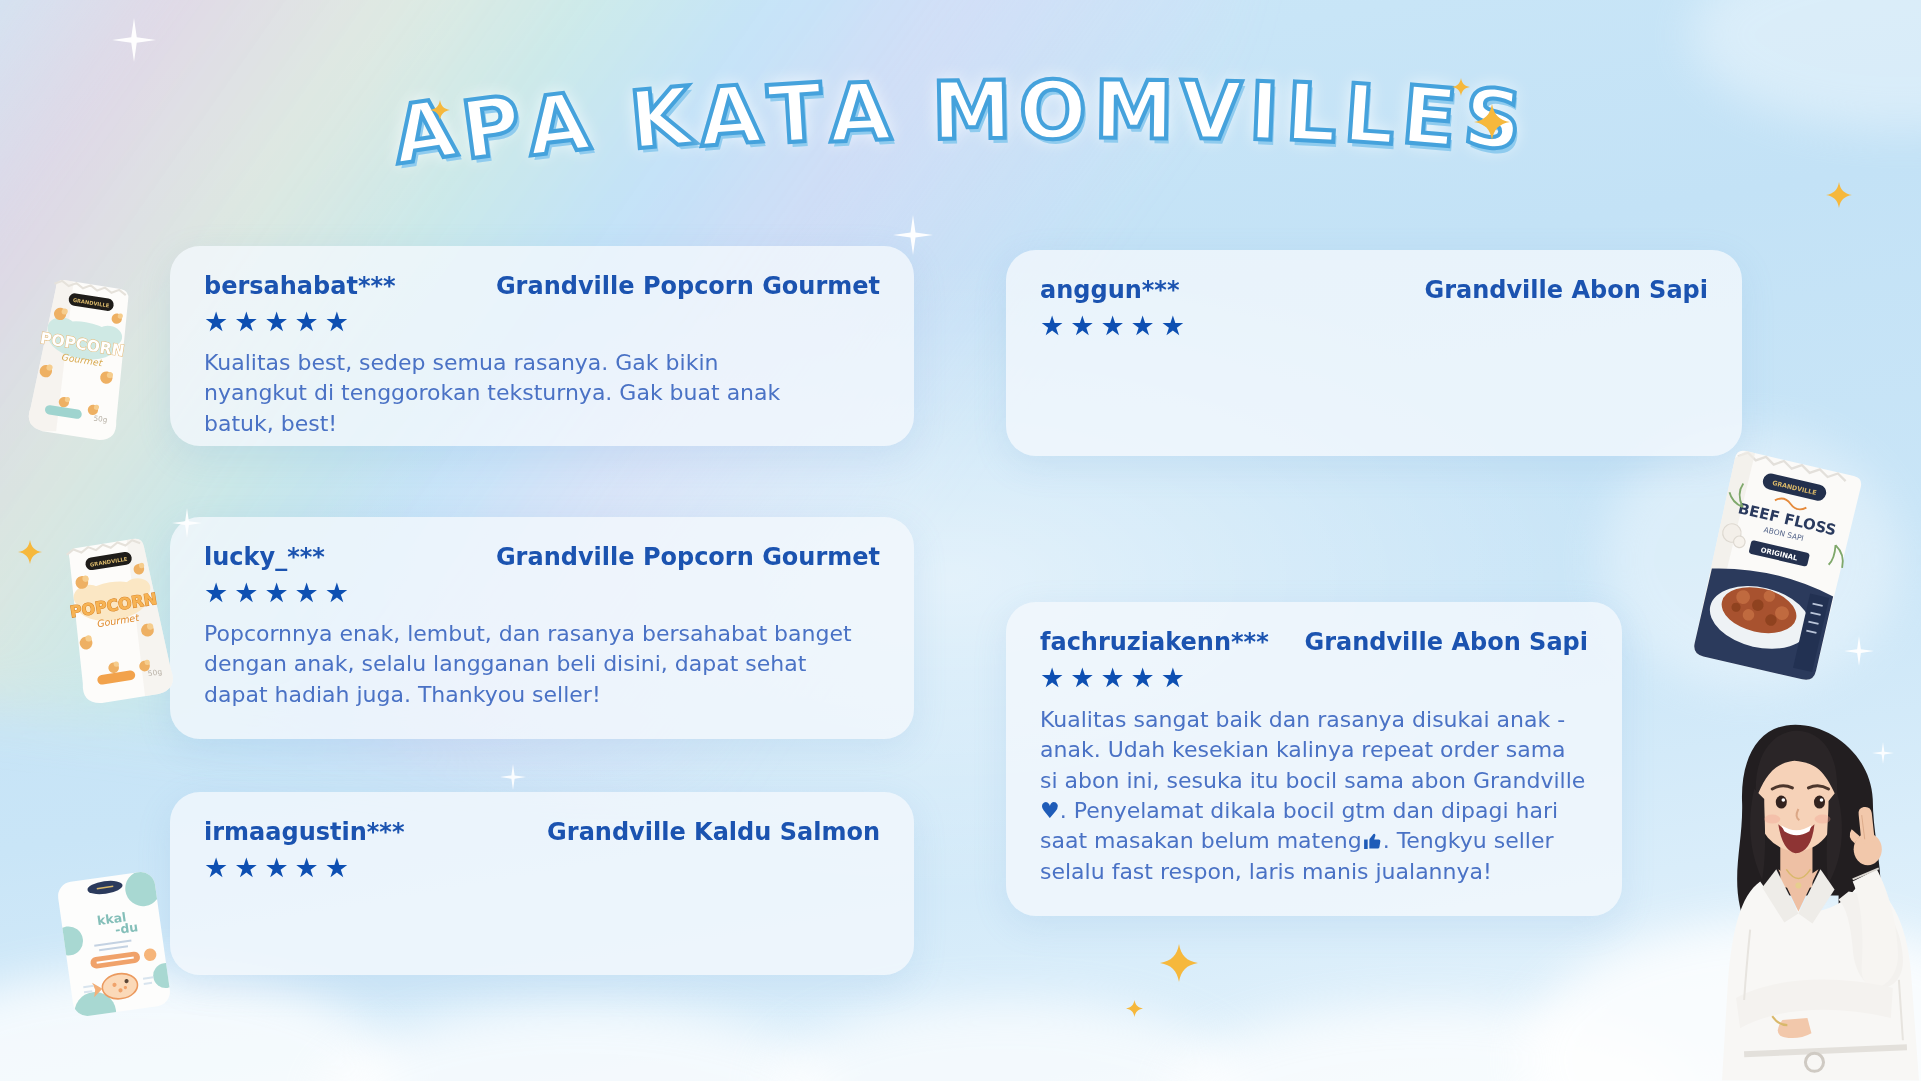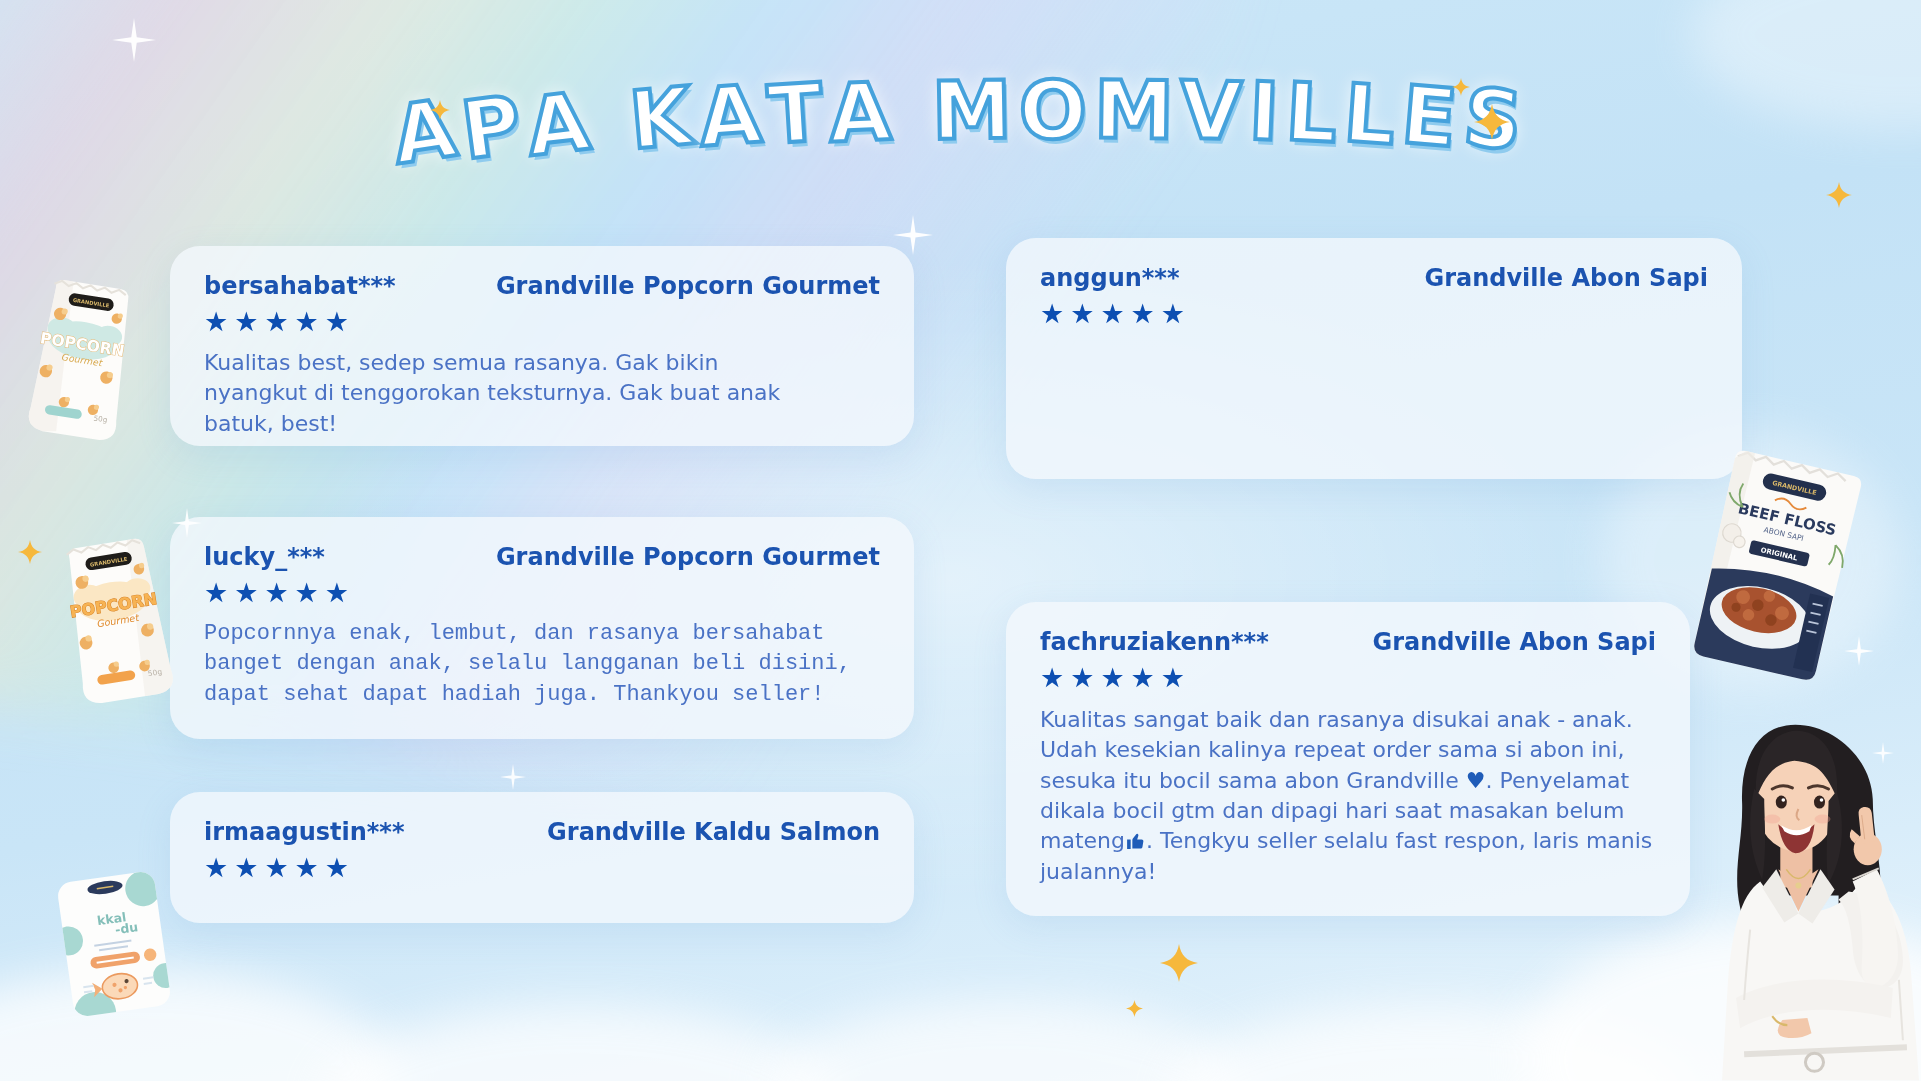--- a/index.html
+++ b/index.html
@@ -72,40 +72,40 @@
     <div class="stars">★★★★★</div>
     <div class="review-text" style="max-width:610px;">Kualitas best, sedep semua rasanya. Gak bikin nyangkut di tenggorokan teksturnya. Gak buat anak batuk, best!</div>
   </div>
 
   <div class="card" style="left:170px;top:517px;width:744px;height:222px;">
     <div class="card-head">
       <span>lucky_***</span>
       <span>Grandville Popcorn Gourmet</span>
     </div>
     <div class="stars">★★★★★</div>
-    <div class="review-text" style="max-width:650px;font-family:Liberation Mono, monospace;">Popcornnya enak, lembut, dan rasanya bersahabat banget dengan anak, selalu langganan beli disini, dapat sehat dapat hadiah juga. Thankyou seller!</div>
-  </div>
-
-  <div class="card" style="left:170px;top:792px;width:744px;height:131px;">
+    <div class="review-text" style="max-width:650px;">Popcornnya enak, lembut, dan rasanya bersahabat banget dengan anak, selalu langganan beli disini, dapat sehat dapat hadiah juga. Thankyou seller!</div>
+  </div>
+
+  <div class="card" style="left:170px;top:792px;width:744px;height:183px;">
     <div class="card-head">
       <span>irmaagustin***</span>
       <span>Grandville Kaldu Salmon</span>
     </div>
     <div class="stars">★★★★★</div>
   </div>
 
-  <div class="card" style="left:1006px;top:238px;width:736px;height:241px;">
+  <div class="card" style="left:1006px;top:250px;width:736px;height:206px;">
     <div class="card-head">
       <span>anggun***</span>
       <span>Grandville Abon Sapi</span>
     </div>
     <div class="stars">★★★★★</div>
   </div>
 
-  <div class="card" style="left:1006px;top:602px;width:684px;height:314px;">
+  <div class="card" style="left:1006px;top:602px;width:616px;height:314px;">
     <div class="card-head">
       <span>fachruziakenn***</span>
       <span>Grandville Abon Sapi</span>
     </div>
     <div class="stars">★★★★★</div>
     <div class="review-text" style="max-width:690px;white-space:normal;margin-top:12px;">
       <span>Kualitas sangat baik dan rasanya disukai anak - anak. Udah kesekian kalinya repeat order sama si abon ini, sesuka itu bocil sama abon Grandville </span><span style="font-weight:bold;color:#1f5cb8;">♥</span><span>. Penyelamat dikala bocil gtm dan dipagi hari saat masakan belum mateng</span><span><svg class="thumb-icon-svg" viewBox="0 0 20 20">
             <path d="M2 9h3.4v9H2zM7 18V9.6c0-.5.2-1 .5-1.4l3.2-4.1c.3-.4.9-.6 1.4-.3.5.3.8 1 .6 1.6L11.6 9h4.3c1 0 1.7.9 1.6 1.8l-.9 5.3c-.2.9-1 1.6-1.9 1.6H7z" fill="#1f5cb8"></path>
           </svg></span><span>. Tengkyu seller selalu fast respon, laris manis jualannya!</span>
     </div>

